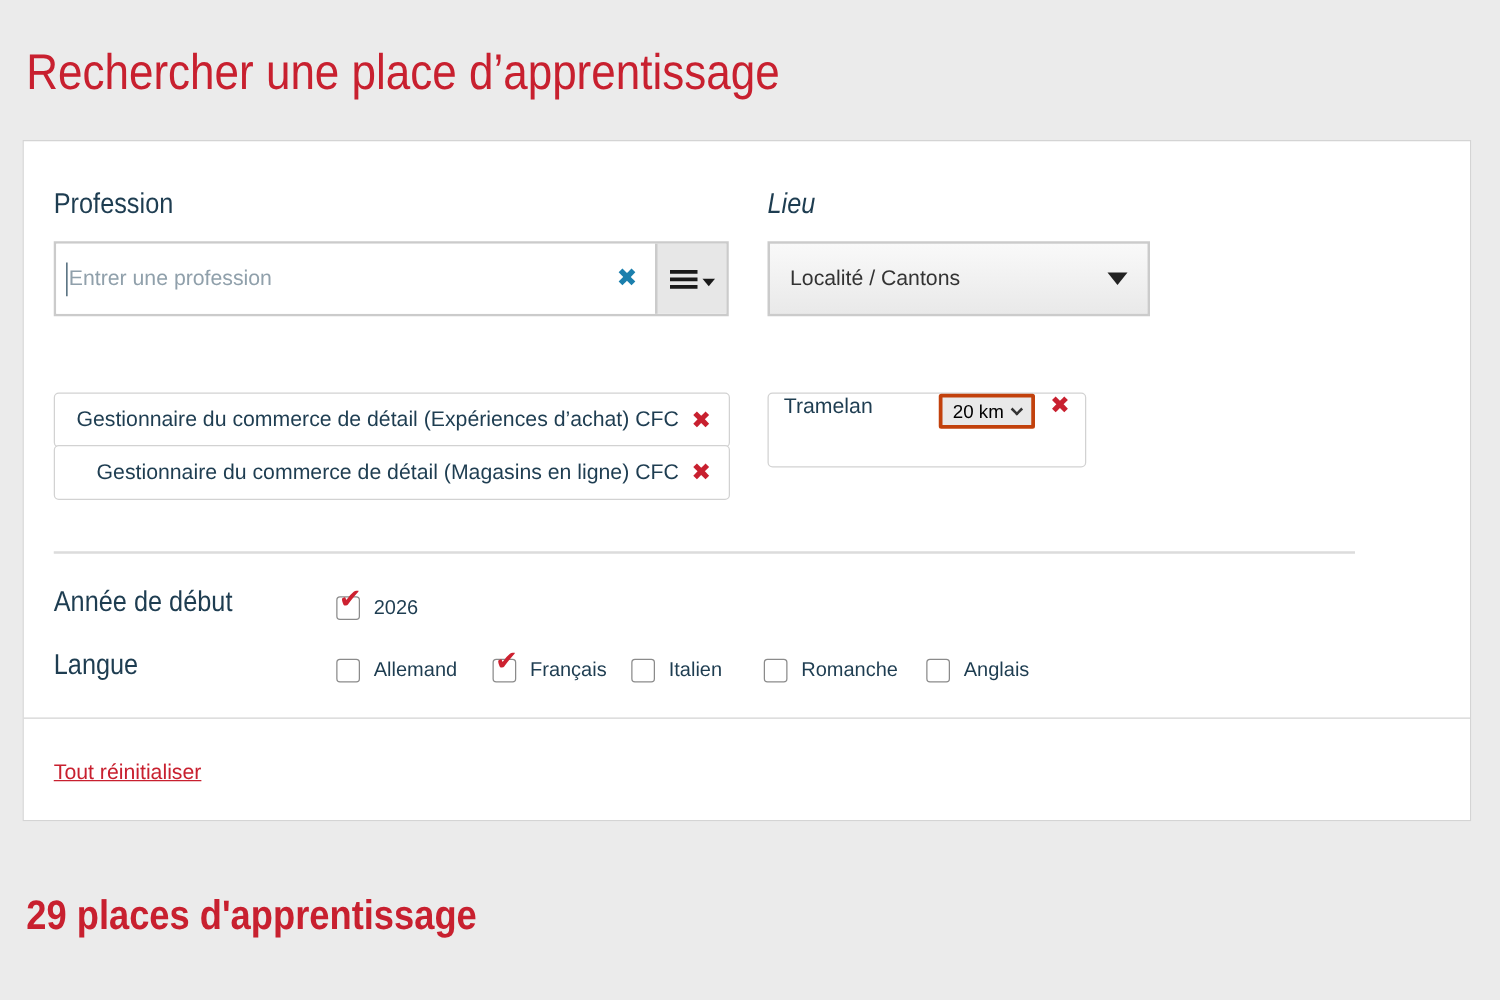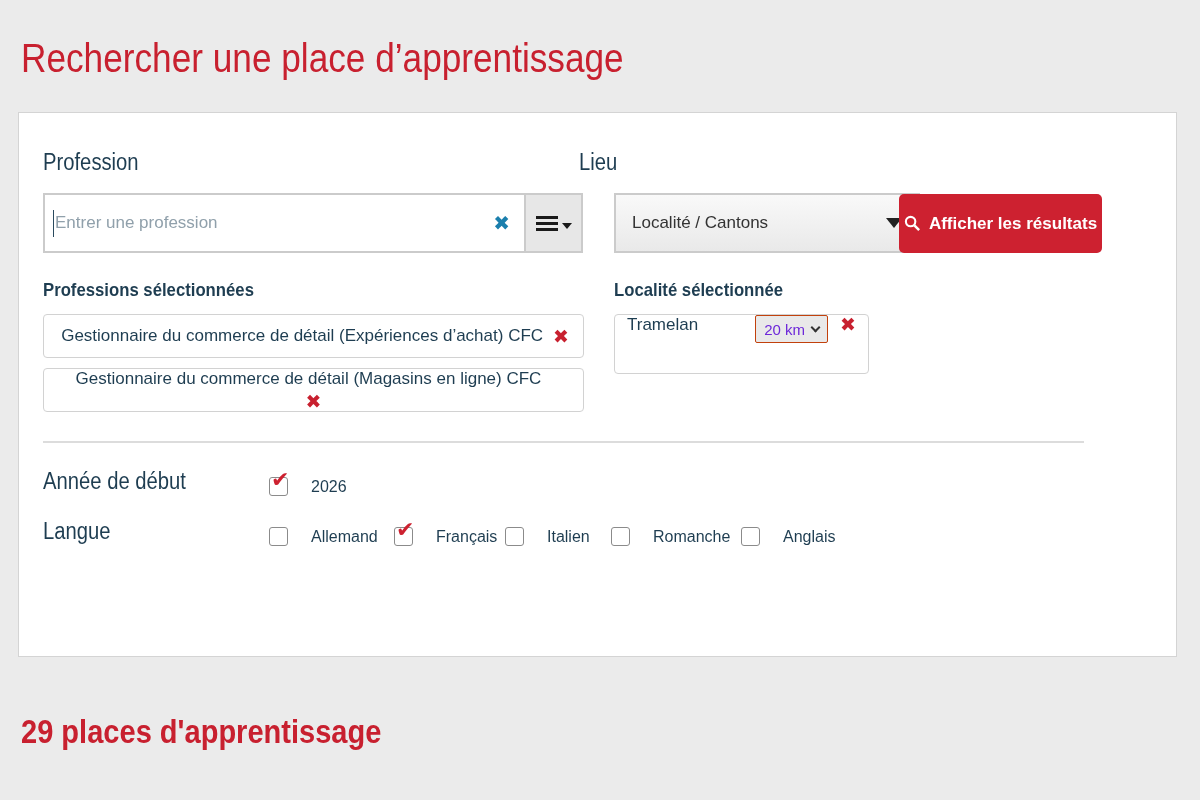--- a/index.html
+++ b/index.html
@@ -88,41 +88,41 @@
   .chip .chip-label { flex: 1; padding-right: 10px; text-align: right; }
   .del-x { color: #c8202f; font-size: 19px; font-weight: 700; cursor: pointer; line-height: 1; }
 
   .loc-chip {
     position: absolute; left: 595px; top: 201px; width: 255px; height: 60px;
     border: 1px solid #d2d2d2; border-radius: 4px; background: #fff;
     display: flex; align-items: flex-start; padding: 0 12px; font-size: 17px; color: #1e3d51;
   }
   .radius-select {
     margin-left: auto; margin-right: 12px;
-    background: #e9e9e9; border: 1px solid #c2410c; border-radius: 2px;
+    background: #e9e9e9; border: 3px solid #c2410c; border-radius: 2px;
     height: 28px; padding: 0 8px; display: flex; align-items: center; gap: 7px;
-    font-size: 15px; color: #6d28d9; cursor: pointer;
+    font-size: 15px; color: #000000; cursor: pointer;
   }
   .chev-down {
     width: 7px; height: 7px; border-right: 2px solid #333; border-bottom: 2px solid #333;
     transform: rotate(45deg); margin-top: -4px;
   }
 
   .mid-divider { position: absolute; left: 24px; top: 328px; width: 1041px; height: 2px; background: #dcdcdc; }
 
   
   .cbx-row { position: absolute; display: flex; align-items: center; }
   .checkbox { position: relative; width: 19px; height: 19px; border: 1px solid #8b8b8b; border-radius: 3px; background: #fff; cursor: pointer; flex: none; }
   .checkbox .mark {
     display: none; position: absolute; left: 1px; top: -9px;
     color: #cd2130; font-size: 22px; font-weight: 700; line-height: 1;
     font-family: "DejaVu Sans", sans-serif;
   }
   .checkbox.checked .mark { display: block; }
-  .cbx-label { font-size: 16px; color: #1e3d51; margin-left: 23px; cursor: pointer; }
+  .cbx-label { font-size: 16px; color: #1e3d51; margin-left: 11px; cursor: pointer; }
 
   .card-footer {
     position: absolute; left: 0; top: 461px; width: 100%; height: 84px;
     border-top: 1px solid #d4d4d4;
   }
   .reset-link {
     position: absolute; left: 24px; top: 33px; font-size: 17px; color: #c8202f;
     text-decoration: underline; cursor: pointer;
   }
 
@@ -150,51 +150,38 @@
     <div class="menu-btn">
       <span class="hamburger">
           <span></span>
           <span></span>
           <span></span>
         </span>
       <span class="caret-down"></span>
     </div>
   </div>
 
-  <div class="field-label" style="left:560px; top:36px;">
+  <div class="field-label" style="left:595px; top:36px;font-style:italic;">
     <span class="condensed">Lieu</span>
   </div>
   <div class="loc-select">
     <span>Localité / Cantons</span>
     <span class="tri-down"></span>
   </div>
 
-  <button class="submit-btn">
-    <svg width="17" height="17" viewBox="0 0 18 18">
-      <circle cx="7" cy="7" r="5" fill="none" stroke="#ffffff" stroke-width="2.2"></circle>
-      <line x1="11" y1="11" x2="16" y2="16" stroke="#ffffff" stroke-width="2.6"></line>
-    </svg>
-    <span>Afficher les résultats</span>
-  </button>
-
-  <div class="section-heading" style="left:24px; top:166px;">
-    <span class="condensed">Professions sélectionnées</span>
-  </div>
+
   <div class="chip" style="top:201px;">
     <span class="chip-label">Gestionnaire du commerce de détail (Expériences d’achat) CFC</span>
     <span class="del-x">✖</span>
   </div>
-  <div class="chip" style="top:255px;flex-direction:column;">
+  <div class="chip" style="top:243px;">
     <span class="chip-label">Gestionnaire du commerce de détail (Magasins en ligne) CFC</span>
     <span class="del-x">✖</span>
   </div>
 
-  <div class="section-heading" style="left:595px; top:166px;">
-    <span class="condensed">Localité sélectionnée</span>
-  </div>
   <div class="loc-chip">
     <span>Tramelan</span>
     <span class="radius-select">
       <span>20 km</span>
       <span class="chev-down"></span>
     </span>
     <span class="del-x">✖</span>
   </div>
 
   <div class="mid-divider"></div>
@@ -236,18 +223,21 @@
     </span>
     <span class="cbx-label">Romanche</span>
   </div>
   <div class="cbx-row" style="left:722px; top:414px;">
     <span class="checkbox">
       
     </span>
     <span class="cbx-label">Anglais</span>
   </div>
 
+  <div class="card-footer">
+    <a class="reset-link">Tout réinitialiser</a>
+  </div>
 
 </div>
 
 <h2 class="results-heading">
   <span class="condensed">29 places d'apprentissage</span>
 </h2>
 
 </body></html>

